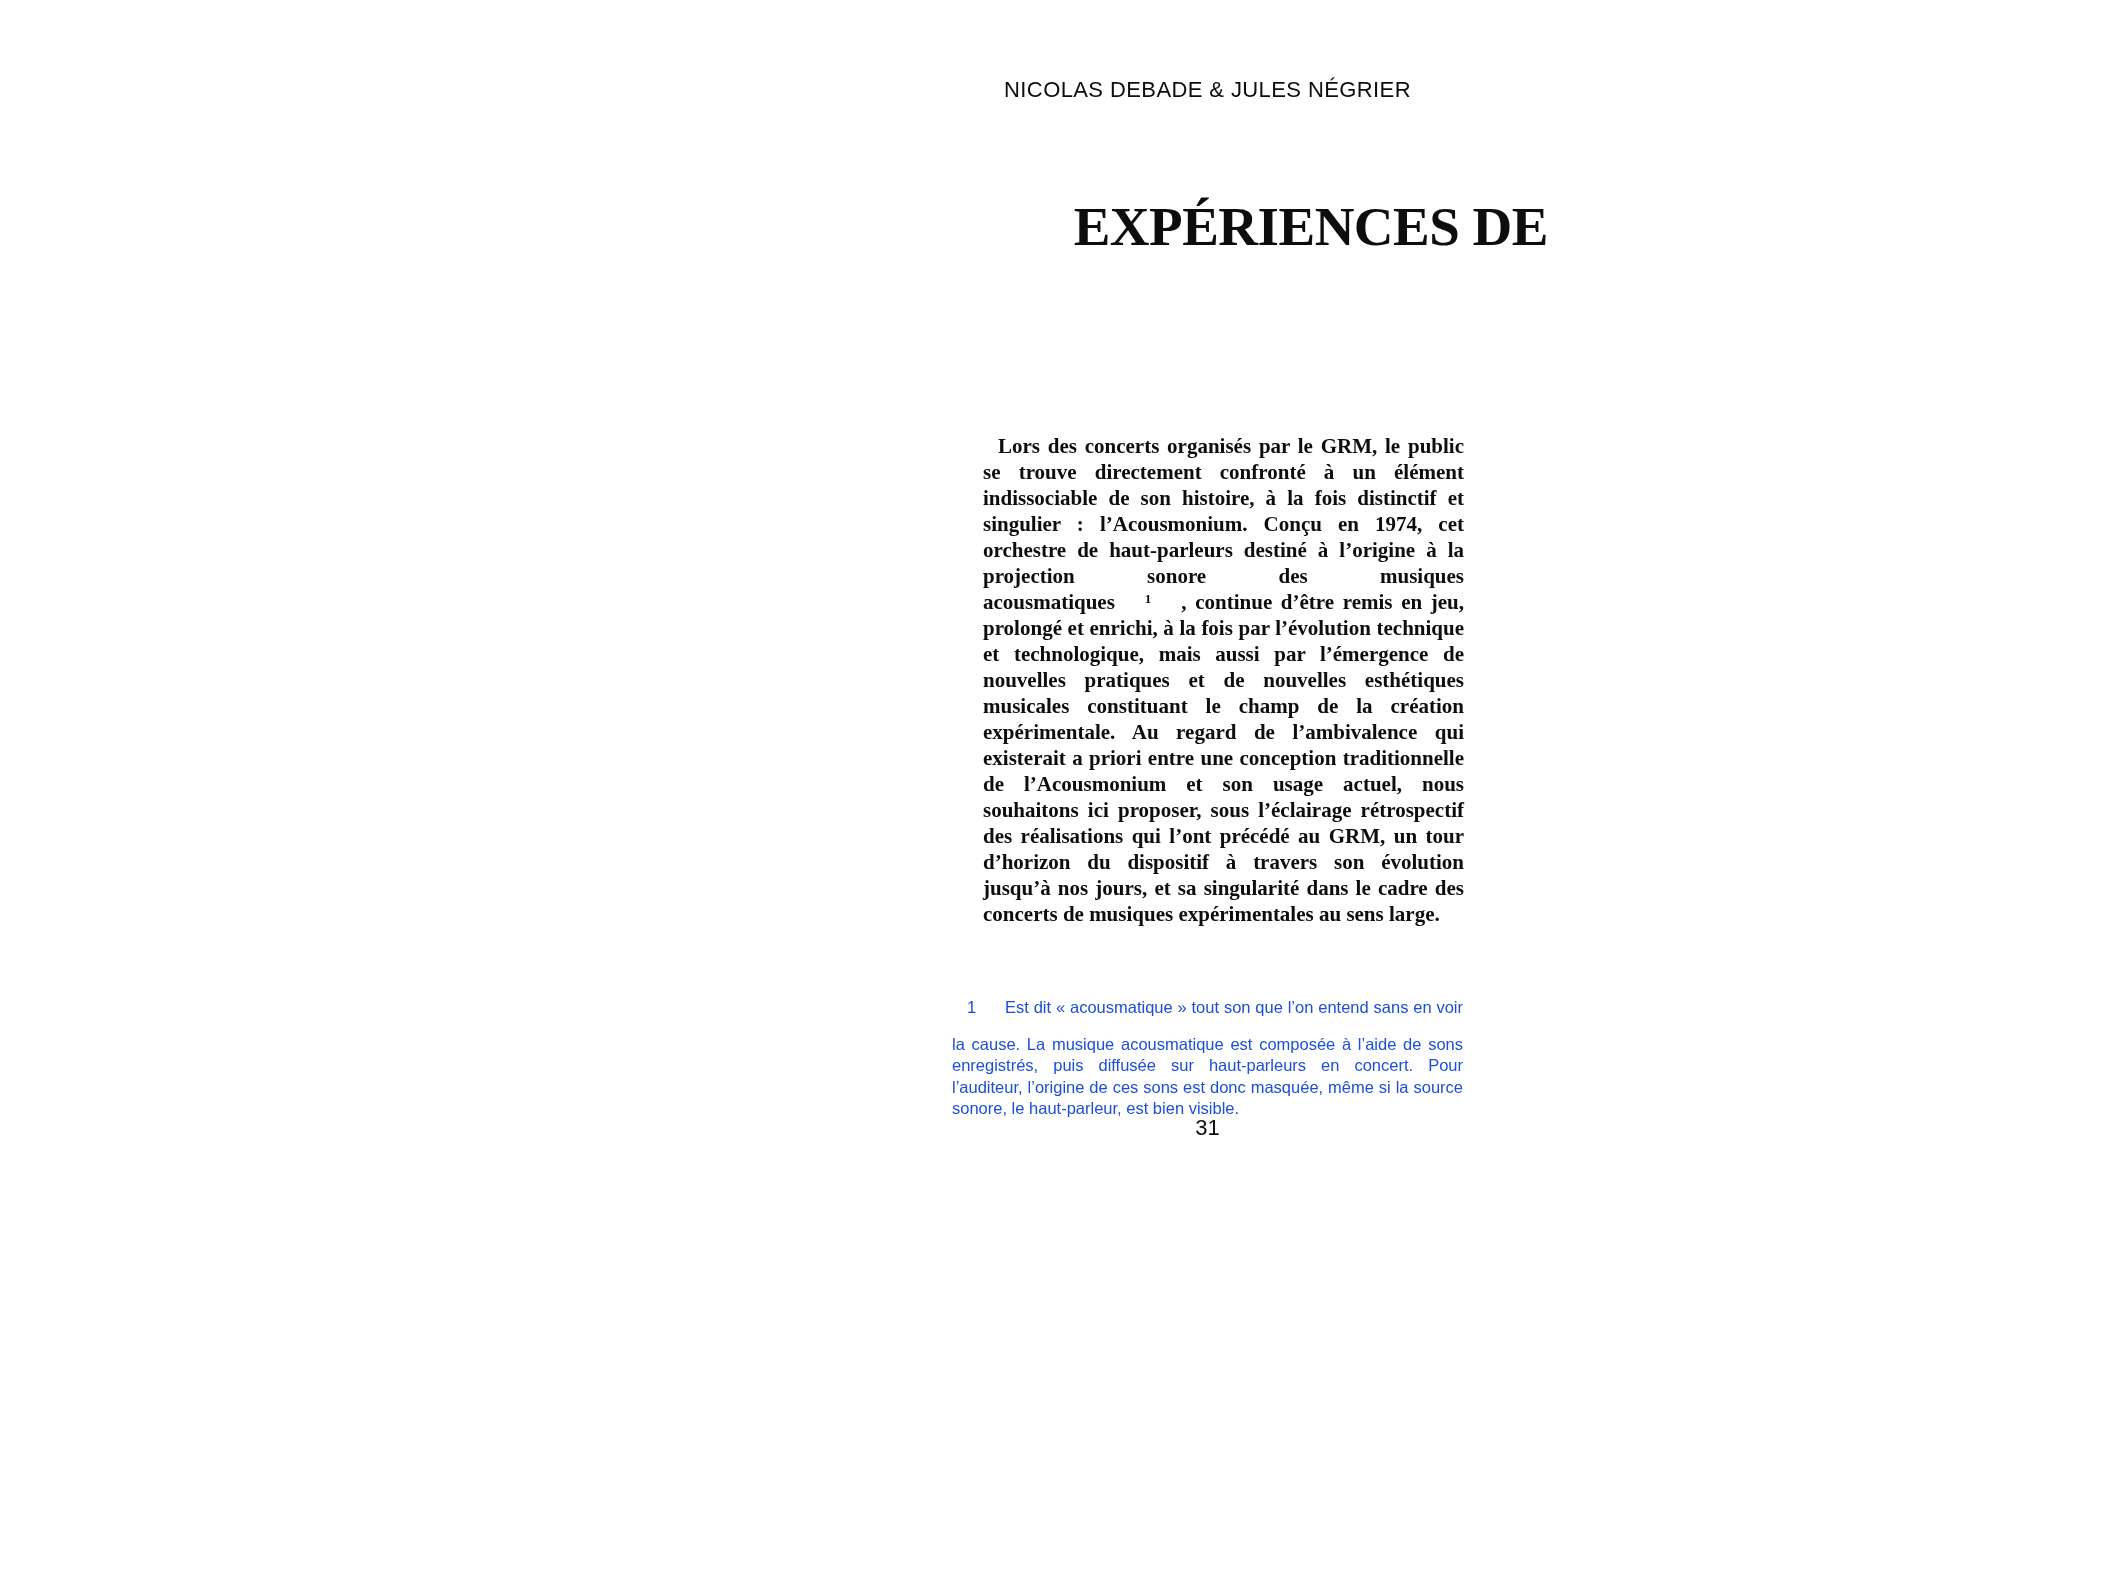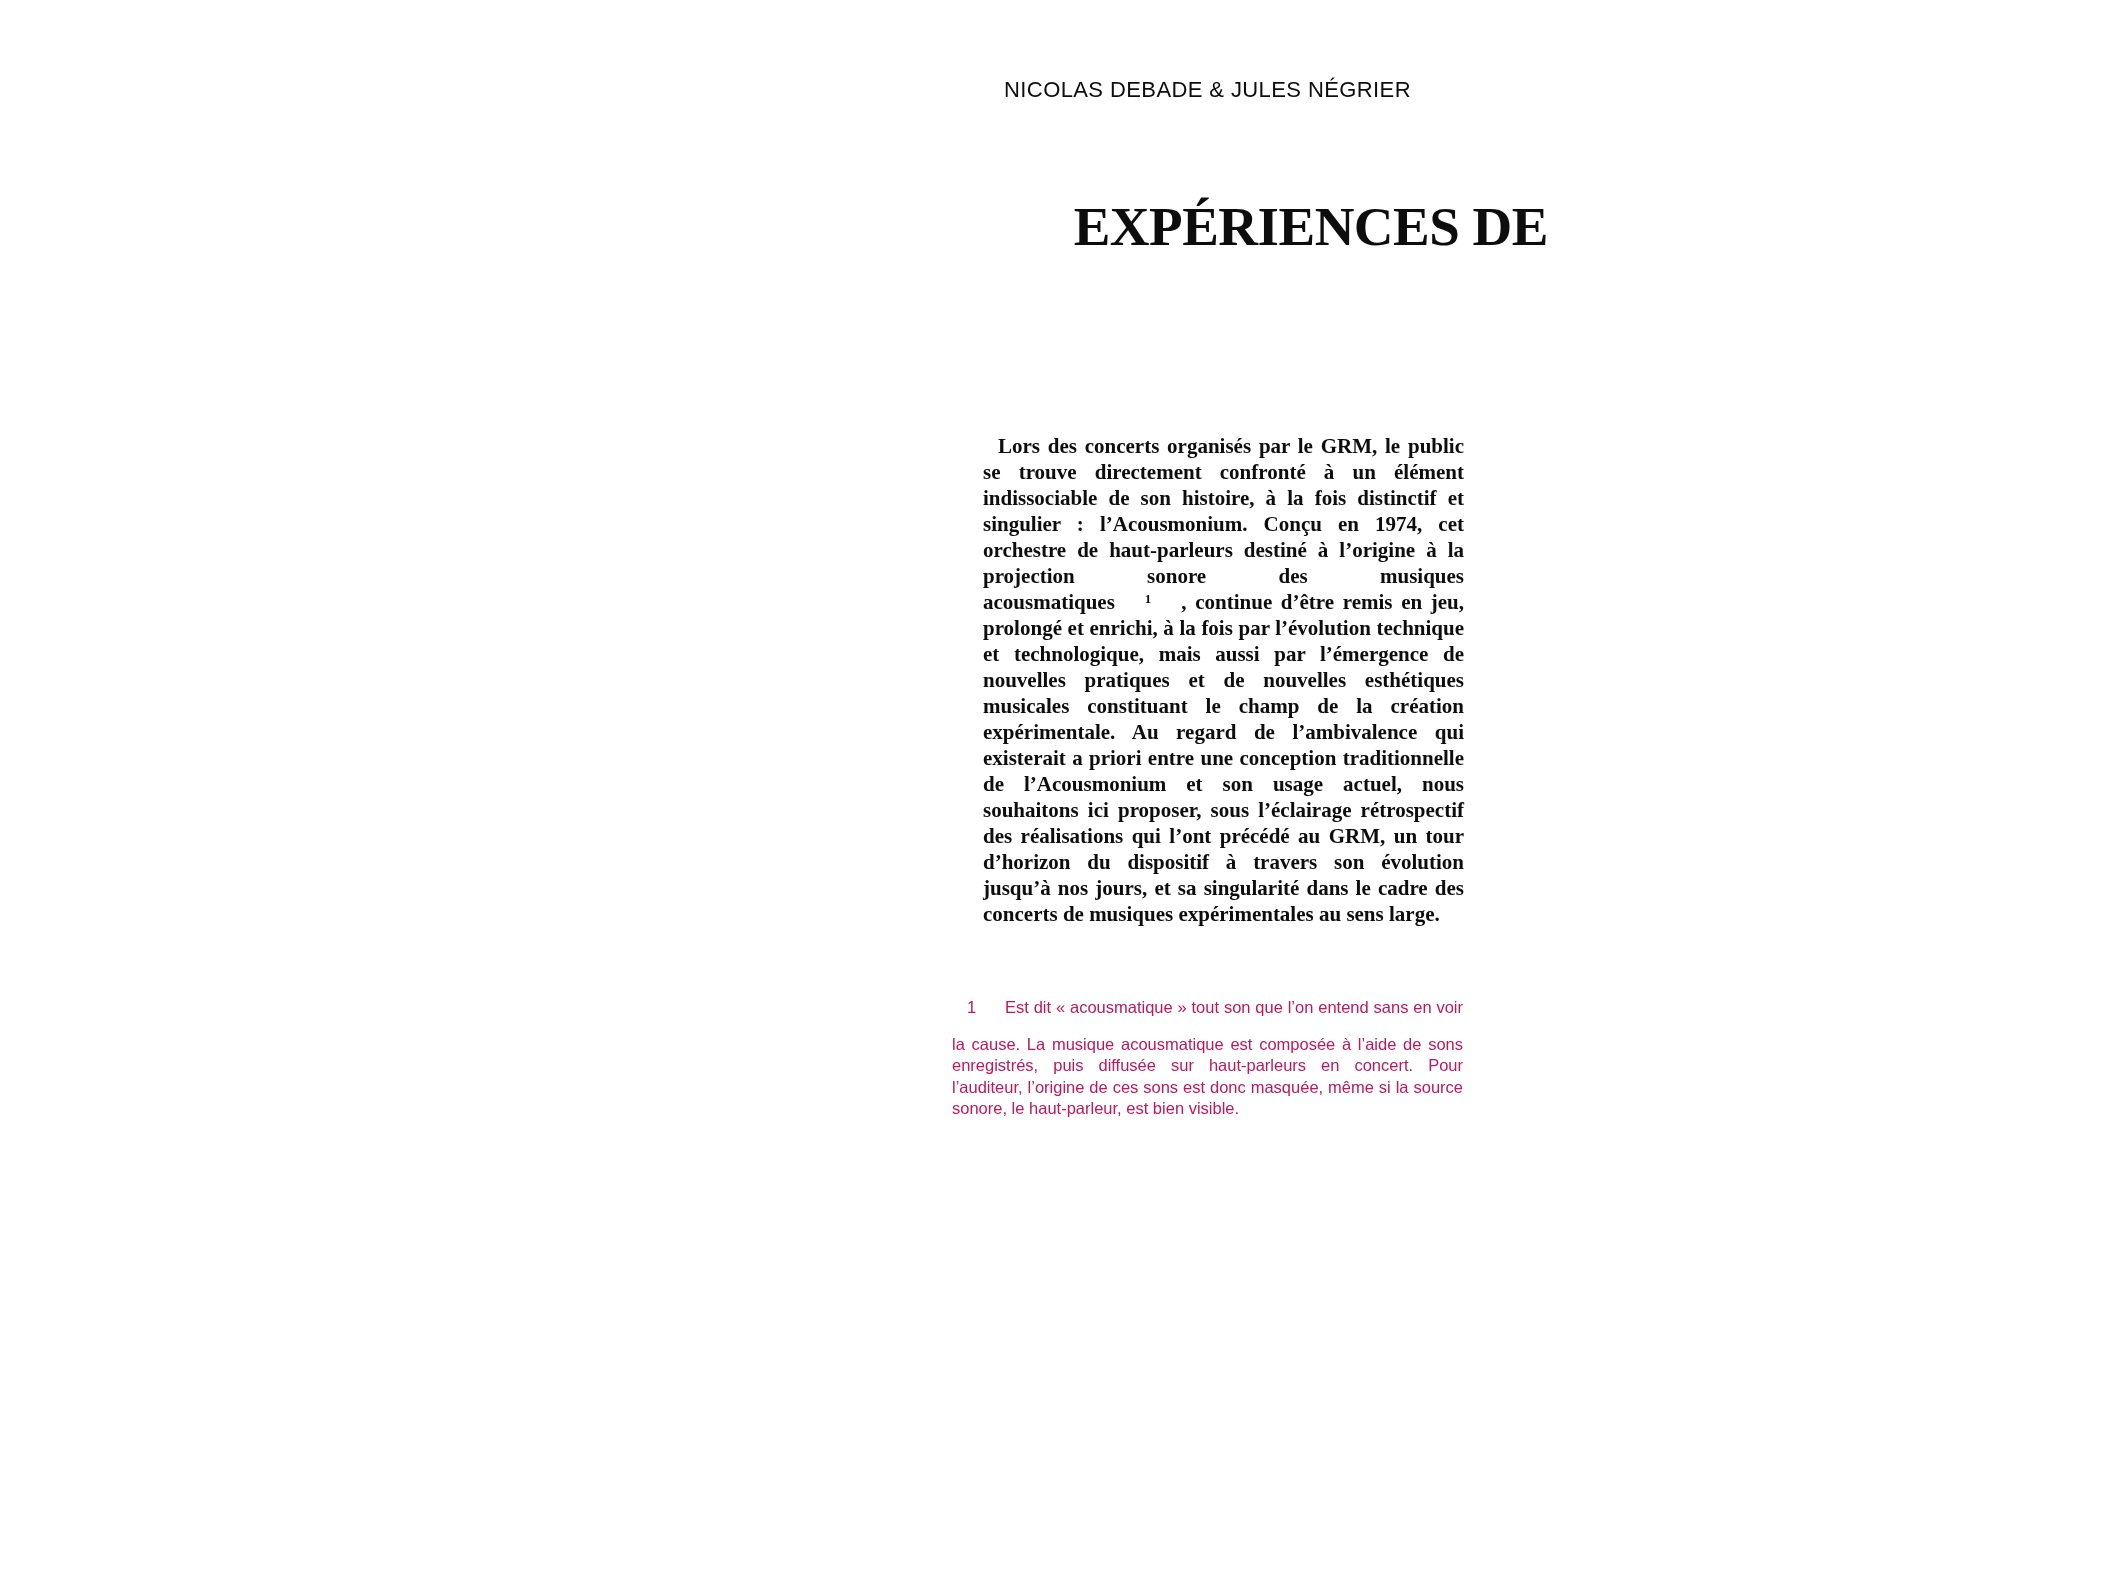--- a/index.html
+++ b/index.html
@@ -71,21 +71,21 @@
       top: 952px;
       left: 922px;
       width: 541px;
       font-family: "Liberation Sans", sans-serif;
       font-weight: 400;
       font-size: 16.5px;
       line-height: 21.5px;
       text-align: justify;
       hyphens: auto;
       -webkit-hyphens: auto;
-      color: #be185d;
+      color: #1d4ed8;
     }
     .fn-num {
       display: inline-block;
       width: 38px;
     }
     .page-number {
       position: absolute;
       top: 1085px;
       left: 872px;
       width: 641px;
@@ -104,14 +104,15 @@
   <div class="running-header">NICOLAS DEBADE &amp; JULES NÉGRIER</div>
 
   <h1 class="title"><span>EXPÉRIENCES DE</span><br></h1>
 
   <div class="body-text">
     <p class="para"><span>Lors des concerts organisés par le GRM, le public se trouve directement confronté à un élément indissociable de son histoire, à la fois distinctif et singulier : l’Acousmonium. Conçu en 1974, cet orchestre de haut-parleurs destiné à l’origine à la projection sonore des musiques acousmatiques</span><sup>1</sup><span>, continue d’être remis en jeu, prolongé et enrichi, à la fois par l’évolution technique et technologique, mais aussi par l’émergence de nouvelles pratiques et de nouvelles esthétiques musicales constituant le champ de la création expérimentale. Au regard de l’ambivalence qui existerait a priori entre une conception traditionnelle de l’Acousmonium et son usage actuel, nous souhaitons ici proposer, sous l’éclairage rétrospectif des réalisations qui l’ont précédé au GRM, un tour d’horizon du dispositif à travers son évolution jusqu’à nos jours, et sa singularité dans le cadre des concerts de musiques expérimentales au sens large.</span></p>
   </div>
 
   <div class="footnote"><span class="fn-num">1</span><span>Est dit « acousmatique » tout son que l’on entend sans en voir la cause. La musique acousmatique est composée à l’aide de sons enregistrés, puis diffusée sur haut-parleurs en concert. Pour l’auditeur, l’origine de ces sons est donc masquée, même si la source sonore, le haut-parleur, est bien visible.</span></div>
 
+  <div class="page-number">31</div>
 
 </div>
 
 </body></html>

